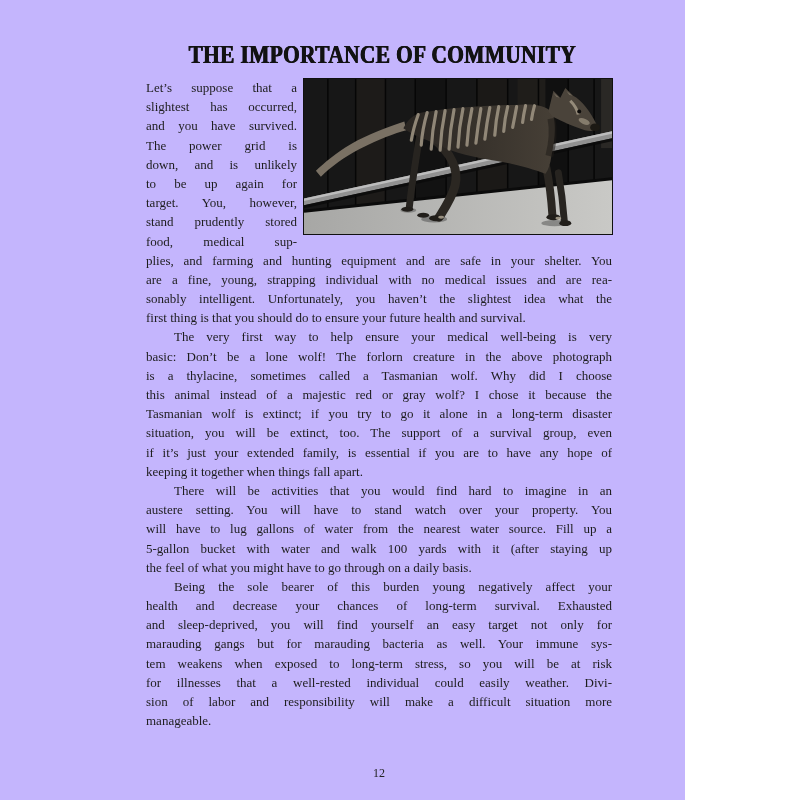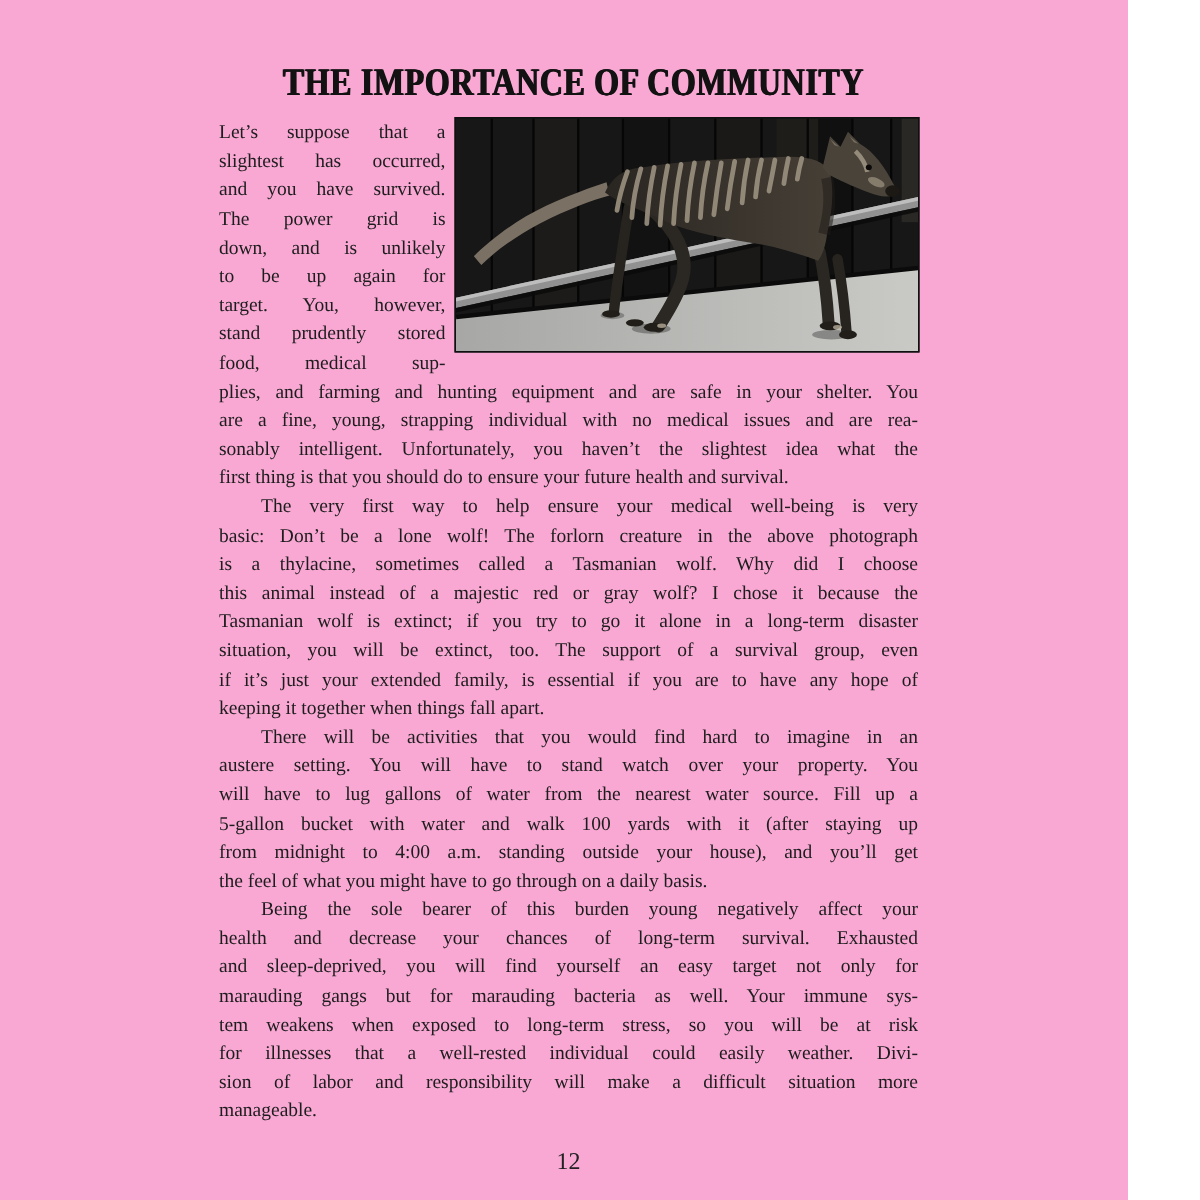--- a/index.html
+++ b/index.html
@@ -1,17 +1,17 @@
 <!DOCTYPE html>
 <html><head>
 <meta charset="utf-8">
 <style>
   html,body { margin:0; padding:0; background:#ffffff; }
   .page {
-    position:relative; width:752px; height:800px; background:#f9a8d4;
+    position:relative; width:685px; height:800px; background:#c4b5fd;
     font-family:"Liberation Serif","DejaVu Serif",serif; color:#1d1d1d;
     overflow:hidden;
   }
   .title {
     position:absolute; top:40px; left:146px; width:466px;
     text-align:center; white-space:nowrap;
   }
   .title-inner {
     display:inline-block; font-weight:bold; font-size:26px; color:#121212;
     transform:scaleX(0.82); transform-origin:center;
@@ -29,21 +29,21 @@
   }
   .line {
     display:block; height:19.2px; overflow:hidden;
     text-align:justify; text-align-last:justify;
   }
   .line.narrow { width:151px; }
   .line.indent { padding-left:28px; }
   .line.last { text-align-last:left; }
   .page-number {
     position:absolute; top:766px; left:146px; width:466px;
-    text-align:center; font-size:16px; color:#222;
+    text-align:center; font-size:12px; color:#222;
   }
 </style>
 </head>
 <body>
 
 <div class="page">
 
   <div class="title">
     <span class="title-inner">THE IMPORTANCE OF COMMUNITY</span>
   </div>
@@ -161,21 +161,20 @@
       <span class="line">Tasmanian wolf is extinct; if you try to go it alone in a long-term disaster</span>
       <span class="line">situation, you will be extinct, too. The support of a survival group, even</span>
       <span class="line">if it’s just your extended family, is essential if you are to have any hope of</span>
       <span class="line last">keeping it together when things fall apart.</span>
     </div>
     <div>
       <span class="line indent">There will be activities that you would find hard to imagine in an</span>
       <span class="line">austere setting. You will have to stand watch over your property. You</span>
       <span class="line">will have to lug gallons of water from the nearest water source. Fill up a</span>
       <span class="line">5-gallon bucket with water and walk 100 yards with it (after staying up</span>
-      <span class="line">from midnight to 4:00 a.m. standing outside your house), and you’ll get</span>
       <span class="line last">the feel of what you might have to go through on a daily basis.</span>
     </div>
     <div>
       <span class="line indent">Being the sole bearer of this burden young negatively affect your</span>
       <span class="line">health and decrease your chances of long-term survival. Exhausted</span>
       <span class="line">and sleep-deprived, you will find yourself an easy target not only for</span>
       <span class="line">marauding gangs but for marauding bacteria as well. Your immune sys-</span>
       <span class="line">tem weakens when exposed to long-term stress, so you will be at risk</span>
       <span class="line">for illnesses that a well-rested individual could easily weather. Divi-</span>
       <span class="line">sion of labor and responsibility will make a difficult situation more</span>

